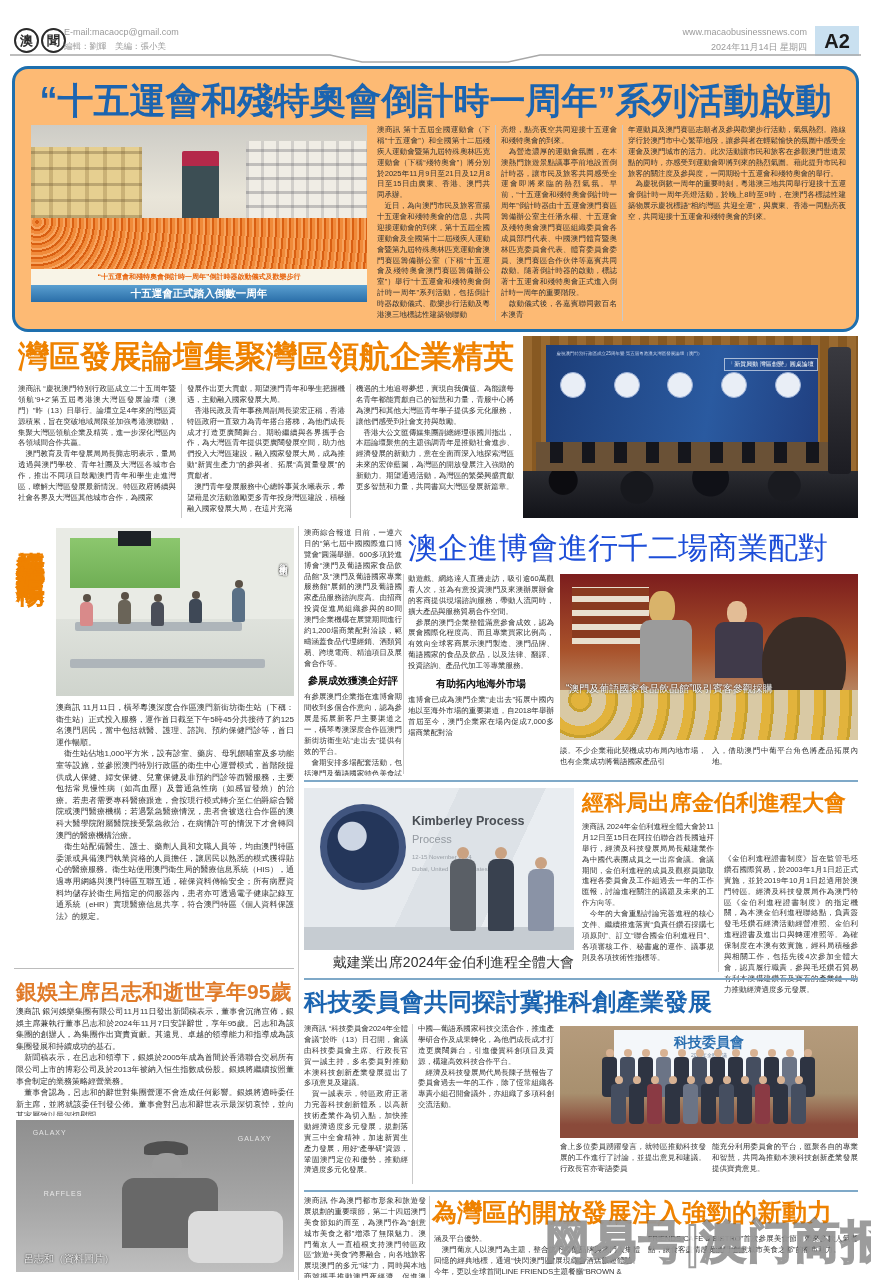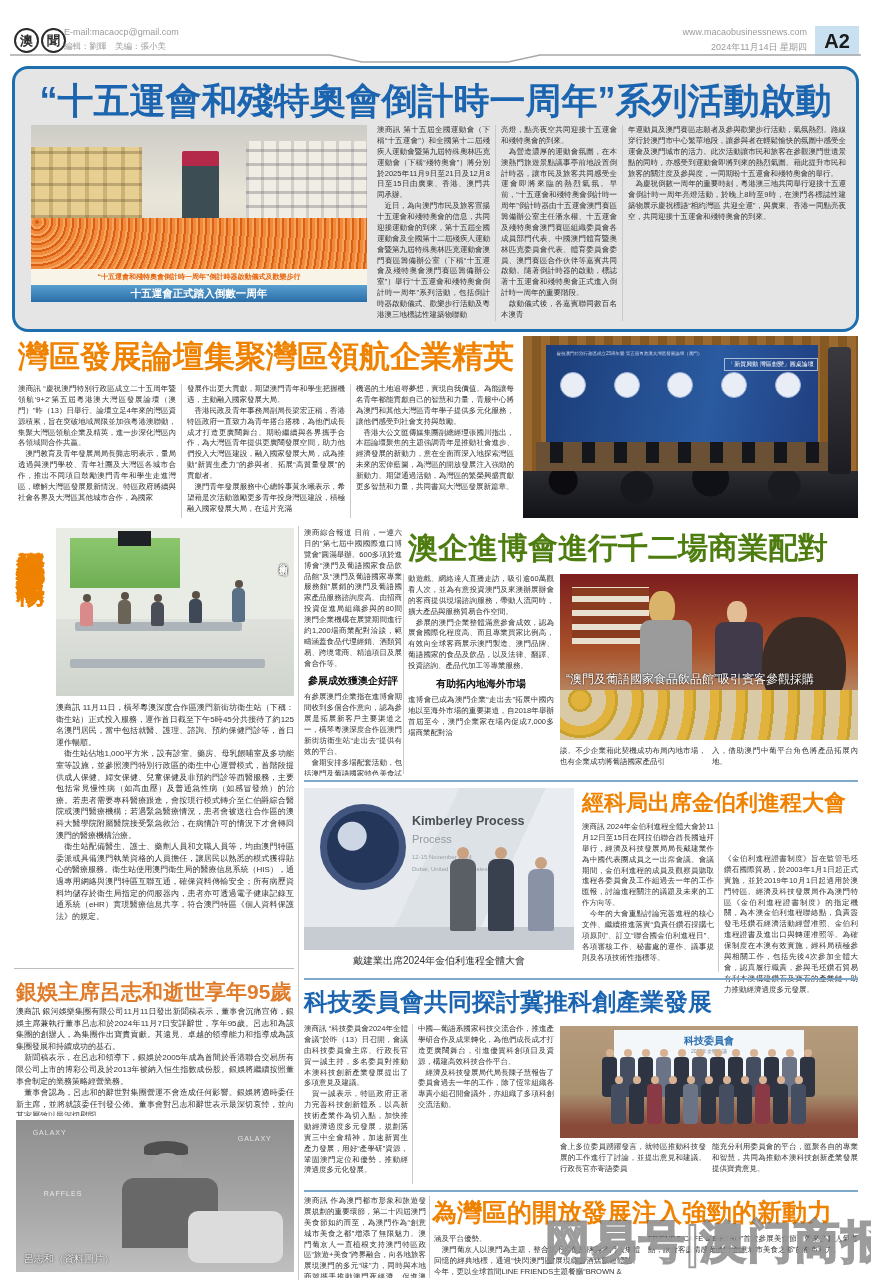--- a/index.html
+++ b/index.html
@@ -16,24 +16,24 @@
   .hd-site{position:absolute;right:64px;top:27px;font-size:9px;color:#9a9a9a;text-align:right;}
   .hd-date{position:absolute;right:64px;top:41px;font-size:9px;color:#9a9a9a;text-align:right;}
   .hd-page{position:absolute;right:12px;top:26px;width:44px;height:30px;background:#c9e0f0;
        font-size:20px;font-weight:bold;color:#1b1b1b;text-align:center;line-height:30px;}
   .hd-rule{position:absolute;left:0;top:48px;}
   
   .coltext{font-size:7.5px;line-height:1.45;text-align:justify;white-space:pre-line;overflow:hidden;color:#333;}
   .subhd{font-size:10px;font-weight:bold;color:#111;text-align:center;margin:5px 0 4px 0;}
   .vrule{position:absolute;width:1px;background:#c9c9c9;}
   .hdiv{position:absolute;height:2px;background:#7fa9c8;}
-  .capline{font-size:10px;color:#333;text-align:center;}
+  .capline{font-size:14px;color:#333;text-align:right;}
   
   .a1box{position:absolute;left:12px;top:66px;width:841px;height:260px;border:3px solid #1e6fae;
-       border-radius:16px;background:#e5e5e5;}
+       border-radius:16px;background:#fdba74;}
   .a1head{position:absolute;left:0;right:0;top:8px;text-align:center;font-size:36px;font-weight:bold;
        color:#1b64b0;letter-spacing:0px;white-space:nowrap;}
   .ph1{position:absolute;left:16px;top:56px;width:336px;height:160px;overflow:hidden;
        background:linear-gradient(#cdccc6,#e9e5d9 45%,#d8d2c4);}
   .ph1 .bL{position:absolute;left:0;top:14%;width:33%;height:64%;background:
        repeating-linear-gradient(0deg,rgba(90,70,40,.30) 0 3px,transparent 3px 16px),
        repeating-linear-gradient(90deg,rgba(120,90,40,.25) 0 4px,transparent 4px 18px),#e6cf90;}
   .ph1 .bR{position:absolute;right:0;top:10%;width:36%;height:68%;background:
        repeating-linear-gradient(0deg,rgba(70,70,80,.28) 0 3px,transparent 3px 14px),
        repeating-linear-gradient(90deg,rgba(70,70,80,.18) 0 3px,transparent 3px 15px),#f0ede5;}
@@ -79,53 +79,53 @@
   .a4head{position:absolute;left:16px;top:978px;width:278px;font-size:21px;font-weight:bold;color:#e07b2a;white-space:nowrap;}
   .ph6{position:absolute;left:16px;top:1120px;width:278px;height:152px;overflow:hidden;
        background:linear-gradient(#8f8f8f,#a8a8a8 60%,#bfbfbf);}
   .ph6 .lg{position:absolute;font-size:7px;color:rgba(255,255,255,.75);letter-spacing:1px;}
   .ph6 .cap-hat{position:absolute;left:46%;top:14%;width:44px;height:14px;border-radius:50% 50% 10% 10%;background:#4f4f4f;}
   .ph6 .face{position:absolute;left:49%;top:22%;width:30px;height:26px;border-radius:45%;background:#9d9d9d;}
   .ph6 .suit{position:absolute;left:38%;top:38%;width:96px;height:70px;border-radius:12px 12px 0 0;background:#686868;}
   .ph6 .sofa{position:absolute;right:4%;bottom:6%;width:34%;height:34%;border-radius:10px;background:#dcdcdc;}
   .ph6cap{position:absolute;left:8px;bottom:6px;font-size:10px;color:#f2f2f2;text-shadow:0 0 2px #000;}
   
-  .a5head{position:absolute;left:408px;top:528px;width:452px;font-size:30px;font-weight:bold;color:#4d7c0f;white-space:nowrap;}
+  .a5head{position:absolute;left:408px;top:528px;width:452px;font-size:30px;font-weight:normal;color:#1d4ed8;white-space:nowrap;}
   .ph4{position:absolute;left:560px;top:574px;width:298px;height:166px;overflow:hidden;
        background:linear-gradient(#7c1d1d,#a8512a 45%,#b98d6a 75%);}
   .ph4 .shelf{position:absolute;left:4%;top:8%;width:26%;height:34%;background:
        repeating-linear-gradient(0deg,#e9dfce 0 6px,#8a3b20 6px 14px);}
   .ph4 .w-hair{position:absolute;left:30%;top:10%;width:26px;height:34px;border-radius:45%;background:#d9b36a;}
   .ph4 .w-coat{position:absolute;left:27%;top:28%;width:52px;height:62px;border-radius:10px 10px 0 0;background:#9b9b9b;}
   .ph4 .m-face{position:absolute;left:56%;top:16%;width:20px;height:24px;border-radius:45%;background:#e3bd96;}
   .ph4 .m-coat{position:absolute;left:52%;top:29%;width:48px;height:56px;border-radius:9px 9px 0 0;background:#403a4a;}
   .ph4 .bighead{position:absolute;right:4%;top:26%;width:84px;height:98px;border-radius:46%;background:#3b2d26;}
   .ph4 .table{position:absolute;left:0;bottom:0;width:100%;height:30%;background:
        repeating-radial-gradient(circle at 20px 10px,#e2b33c 0 9px,#caa22e 9px 12px,#d9c9a4 12px 26px);}
-  .ph4cap{position:absolute;left:6px;bottom:52px;font-size:12px;color:#fff;text-shadow:0 0 2px #000;}
+  .ph4cap{position:absolute;left:6px;bottom:44px;font-size:10px;color:#fff;text-shadow:0 0 2px #000;}
   
   .ph5{position:absolute;left:304px;top:788px;width:270px;height:162px;overflow:hidden;
        background:linear-gradient(115deg,#e6eaee 0 45%,#dde2e7 45% 70%,#e9edf1 70%);}
   .ph5 .globe{position:absolute;left:6%;top:10%;width:72px;height:72px;border-radius:50%;
        background:radial-gradient(circle at 35% 35%,#cdd6e4 14px,#24365a 15px);border:7px solid #41557f;}
   .ph5 .t1{position:absolute;left:40%;top:16%;font-size:12.5px;font-weight:bold;color:#4a4f55;}
   .ph5 .t2{position:absolute;left:40%;top:28%;font-size:11px;color:#949aa1;}
   .ph5 .t3{position:absolute;left:40%;top:41%;font-size:6px;color:#9aa0a7;}
   .ph5 .t4{position:absolute;left:40%;top:48%;font-size:6px;color:#9aa0a7;}
   .ph5 .tag{position:absolute;left:5%;bottom:10%;font-size:8px;font-weight:bold;color:#5a6066;}
   .ph5 .fl{position:absolute;left:0;bottom:0;width:100%;height:14%;background:#c6ccd2;}
   .ph5 .fig{position:absolute;bottom:12%;width:26px;height:72px;border-radius:8px 8px 2px 2px;}
   .ph5 .fig::before{content:"";position:absolute;top:-12px;left:7px;width:12px;height:12px;border-radius:50%;background:#caa282;}
   .a6head{position:absolute;left:582px;top:788px;width:278px;font-size:22px;font-weight:bold;color:#ef8200;white-space:nowrap;}
   
   .a7head{position:absolute;left:304px;top:986px;width:440px;font-size:24px;font-weight:bold;color:#1b64b0;white-space:nowrap;}
   .ph7{position:absolute;left:560px;top:1026px;width:298px;height:112px;overflow:hidden;
        background:linear-gradient(#b59b7c,#a8906f 60%,#8a4a3a 88%);}
   .ph7 .scr{position:absolute;left:18%;top:4%;width:64%;height:42%;background:#f4f7fa;text-align:center;}
-  .ph7 .scr .b1{font-size:10px;font-weight:bold;color:#2a6fb0;margin-top:4px;}
+  .ph7 .scr .b1{font-size:14px;font-weight:bold;color:#2a6fb0;margin-top:4px;}
   .ph7 .scr .b2{font-size:5px;color:#7a8aa0;}
   .ph7 .row{position:absolute;left:2%;width:96%;display:flex;justify-content:center;}
   .ph7 .pp{width:15px;height:40px;background:#2e3442;border-radius:4px;position:relative;margin:0 1.5px;display:inline-block;}
   .ph7 .pp::before{content:"";position:absolute;top:-8px;left:3.5px;width:8px;height:8px;border-radius:50%;background:#d8b293;}
   .ph7 .pp.f{background:#6b7486;} .ph7 .pp.g{background:#454e60;} .ph7 .pp.r{background:#8a3a44;}
   
   .a8head{position:absolute;left:432px;top:1196px;width:428px;font-size:25px;font-weight:bold;color:#ef8200;white-space:nowrap;}
   .wm{position:absolute;left:545px;top:1212px;font-size:45px;font-weight:bold;letter-spacing:2px;
       color:rgba(255,255,255,.88);-webkit-text-stroke:2px rgba(90,90,90,.6);white-space:nowrap;}
 </style>

